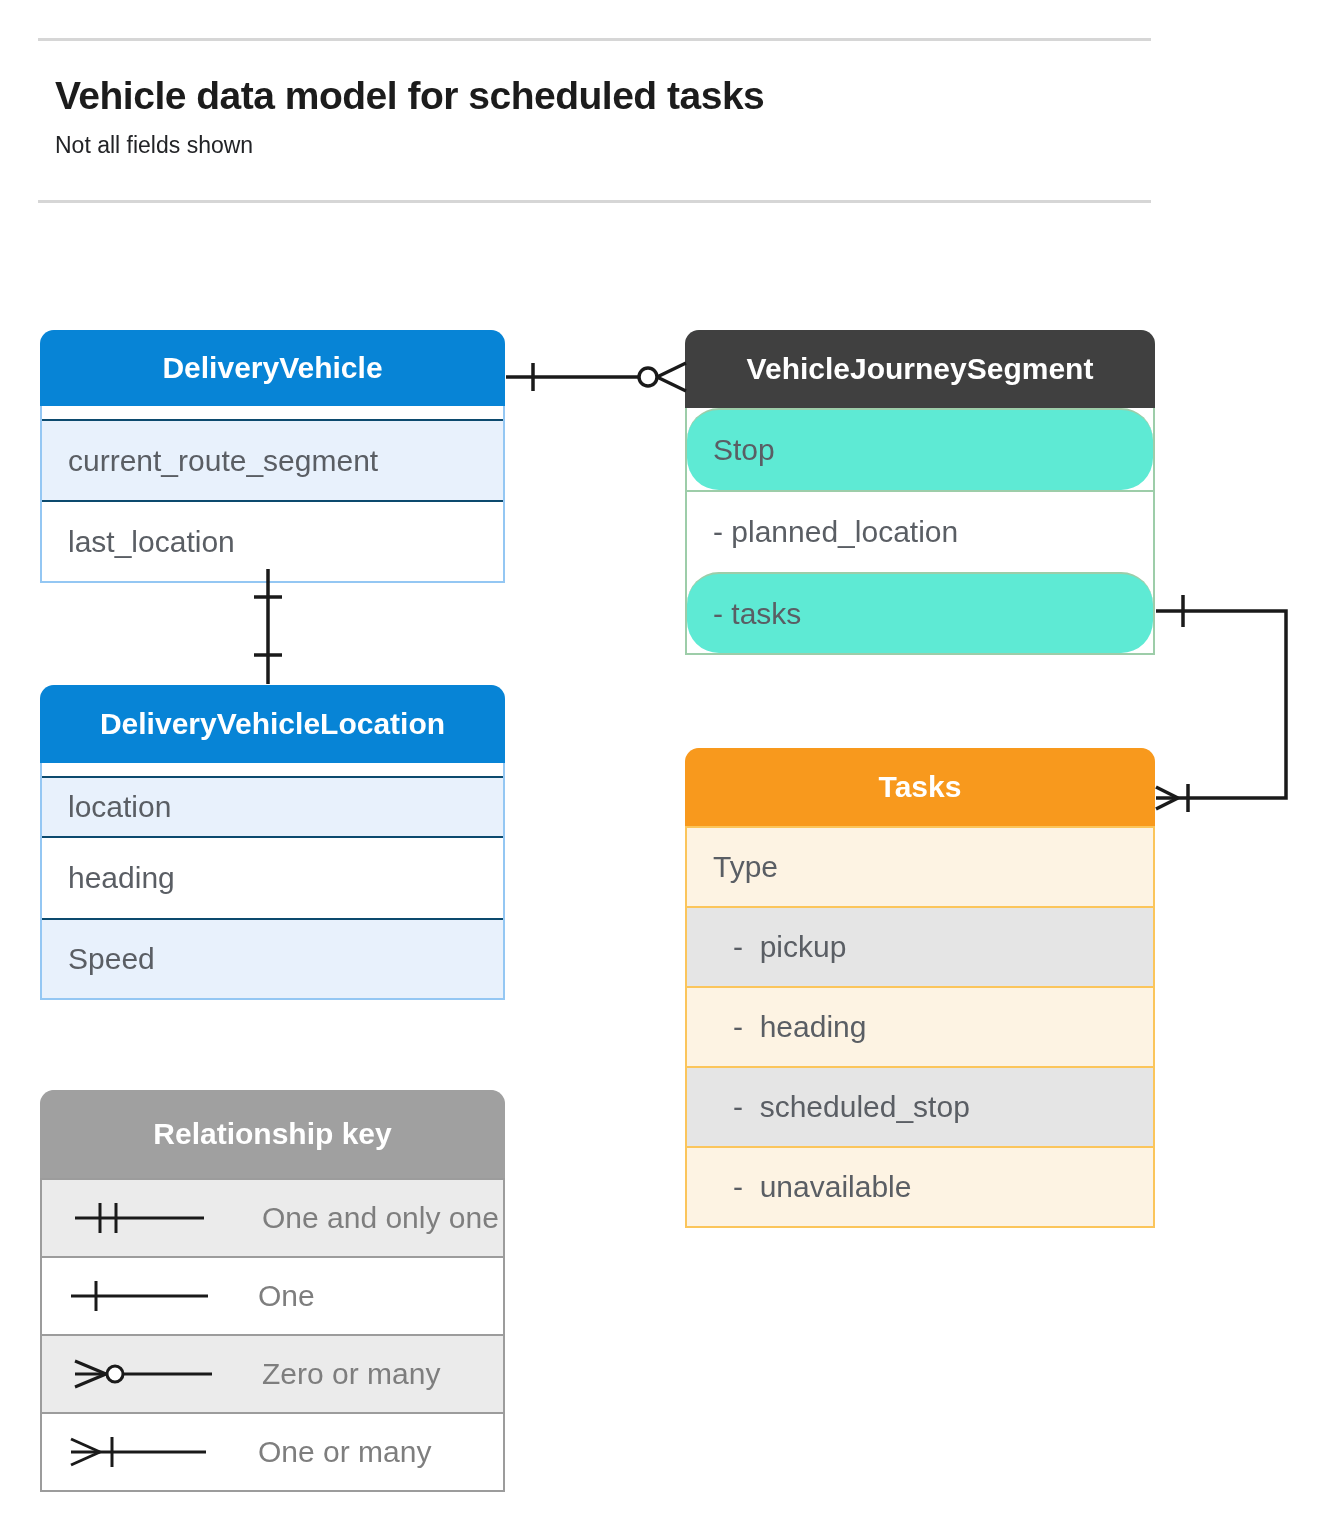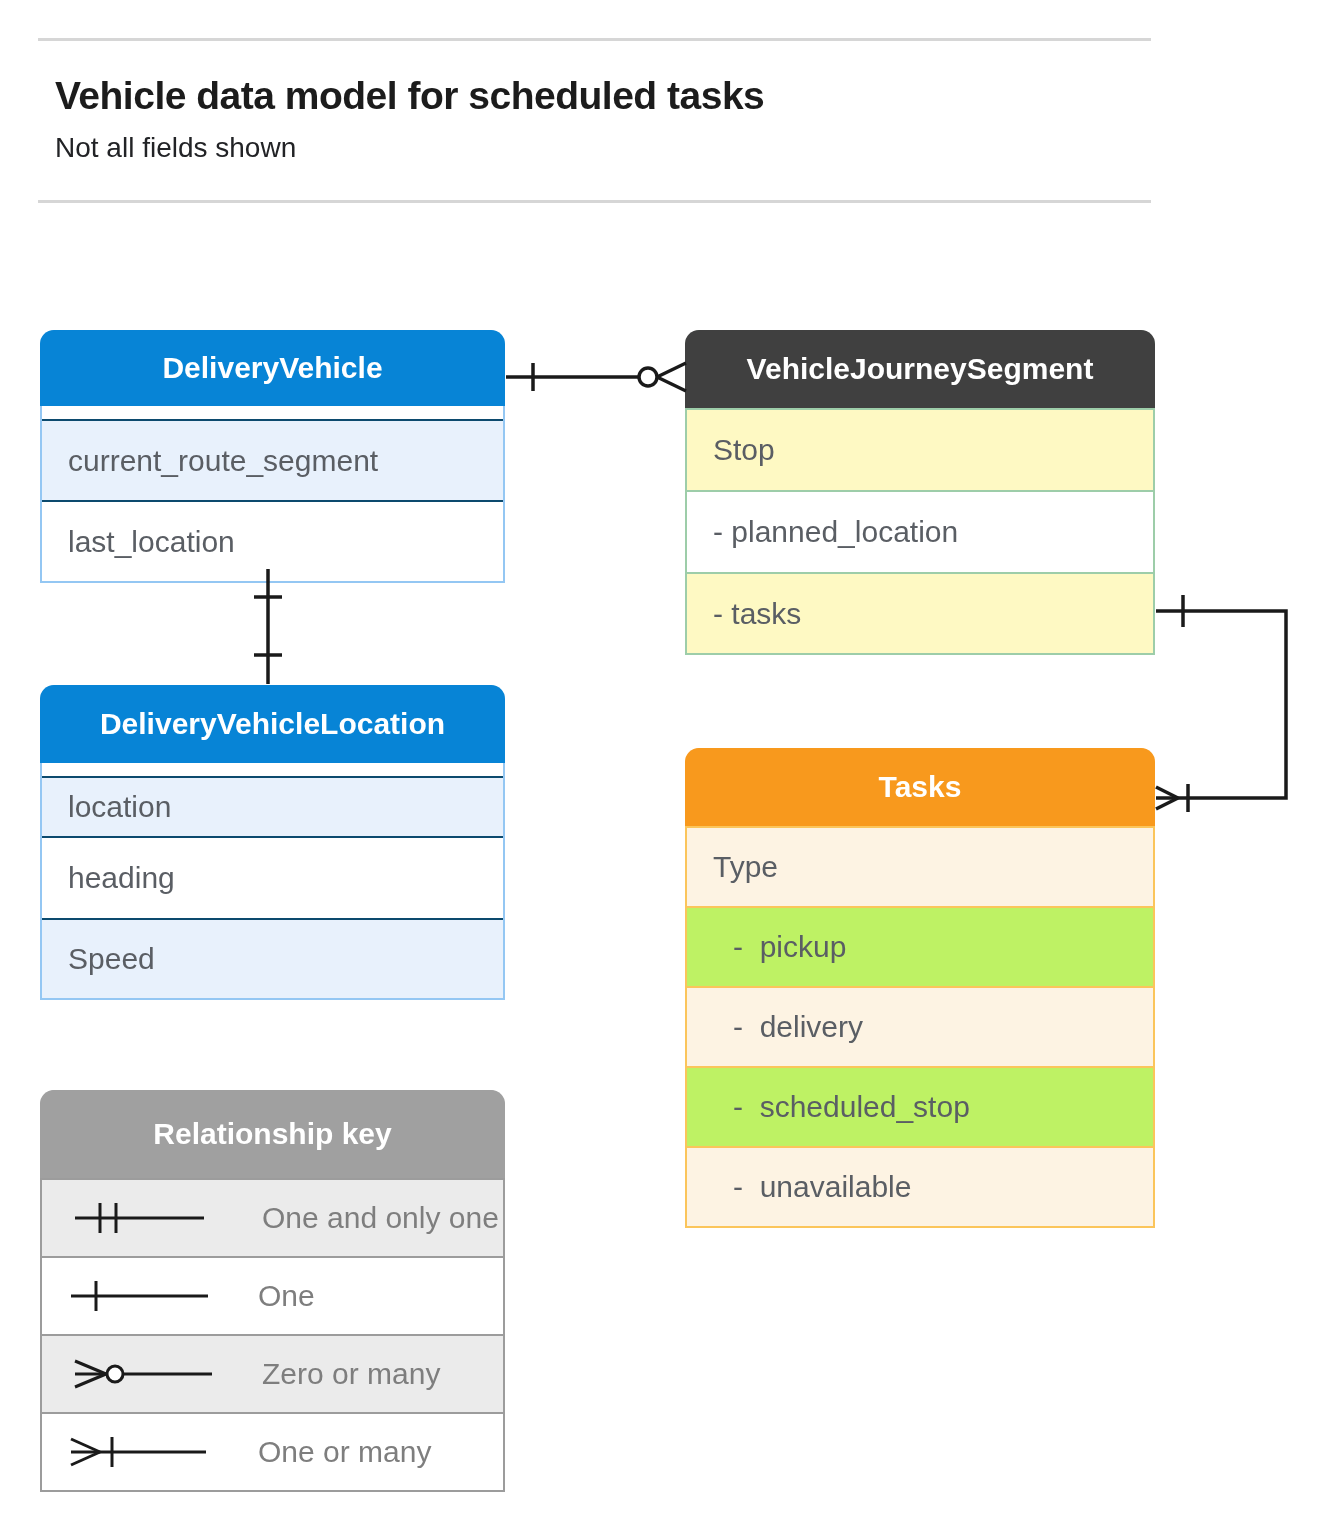--- a/index.html
+++ b/index.html
@@ -1,44 +1,44 @@
 <!DOCTYPE html>
 <html><head>
 <meta charset="utf-8">
 <style>
   html,body { margin:0; padding:0; background:#ffffff; }
   body { font-family:"Liberation Sans", sans-serif; }
   .page { position:relative; width:1325px; height:1530px; background:#fff; overflow:hidden; }
 
   .rule { position:absolute; left:38px; width:1113px; height:3px; background:#D6D6D6; }
   .title { position:absolute; left:55px; top:74px; font-size:39px; font-weight:bold; color:#1c1c1c; letter-spacing:-0.5px; }
-  .subtitle { position:absolute; left:55px; top:132px; font-size:28px; color:#222326;text-align:right; }
+  .subtitle { position:absolute; left:55px; top:132px; font-size:23px; color:#222326;text-align:right; }
 
   .entity { position:absolute; border-radius:16px 16px 0 0; box-sizing:border-box; }
   .entity .ehead { display:flex; align-items:center; justify-content:center; color:#ffffff;
                    font-weight:bold; font-size:30px; border-radius:14px 14px 0 0; }
   .entity .erow { display:flex; align-items:center; padding-left:26px; font-size:30px;
                   color:#5A5E64; box-sizing:border-box; white-space:pre; }
   .entity .erow.indent { padding-left:46px; }
 
   .entity.blue   { border:2px solid #94C7F3; }
   .entity.blue .ehead { background:#0784D6; margin:-2px -2px 13px -2px; }
   .entity.blue .erow { border-top:2px solid #0c4a6e; background:#ffffff; }
   .entity.blue .erow.shaded { background:#E8F1FC; }
   .entity.blue .erow:first-of-type { border-top:none; }
 
   .entity.green  { border:2px solid #9DCDA9; }
   .entity.green .ehead { background:#404040; margin:-2px -2px 0 -2px; }
   .entity.green .erow { border-top:2px solid #9DCDA9; background:#ffffff; }
-  .entity.green .erow.shaded { background:#fef9c3; }
+  .entity.green .erow.shaded { background:#5eead4;border-radius:32px; }
   .entity.green .erow:first-of-type { border-top:none; }
 
   .entity.orange { border:2px solid #FBC55B;text-align:right; }
   .entity.orange .ehead { background:#F8991D; margin:-2px -2px 0 -2px; }
-  .entity.orange .erow { border-top:2px solid #FBC55B; background:#bef264; }
+  .entity.orange .erow { border-top:2px solid #FBC55B; background:#e5e5e5; }
   .entity.orange .erow.shaded { background:#FDF3E3; }
   .entity.orange .erow:first-of-type { border-top:none; }
 
   .entity.gray   { border:2px solid #9C9C9C; }
   .entity.gray .ehead { background:#A0A0A0; margin:-2px -2px 0 -2px; }
   .entity.gray .erow { border-top:2px solid #9C9C9C; background:#ffffff; }
   .entity.gray .erow.shaded { background:#EBEBEB;padding-left:30px; }
   .entity.gray .erow:first-of-type { border-top:none; }
 
   .legend-row { padding-left:22px; }
@@ -75,21 +75,21 @@
     <div class="ehead" style="height:78px">DeliveryVehicleLocation</div>
     <div class="erow shaded" style="height:60px">location</div>
     <div class="erow" style="height:82px">heading</div>
     <div class="erow shaded" style="height:80px">Speed</div>
   </div>
 
   <div class="entity orange" style="left:685px;top:748px;width:470px">
     <div class="ehead" style="height:78px">Tasks</div>
     <div class="erow shaded" style="height:80px">Type</div>
     <div class="erow indent" style="height:80px">-  pickup</div>
-    <div class="erow indent shaded" style="height:80px">-  delivery</div>
+    <div class="erow indent shaded" style="height:80px">-  heading</div>
     <div class="erow indent" style="height:80px">-  scheduled_stop</div>
     <div class="erow indent shaded" style="height:80px">-  unavailable</div>
   </div>
 
   <div class="entity gray" style="left:40px;top:1090px;width:465px">
     <div class="ehead" style="height:88px">Relationship key</div>
 
     <div class="erow shaded legend-row" style="height:78px">
       <span class="symwrap">
         <svg width="150" height="44" viewBox="0 0 150 44" fill="none" stroke="#1A1A1A" stroke-width="3">

